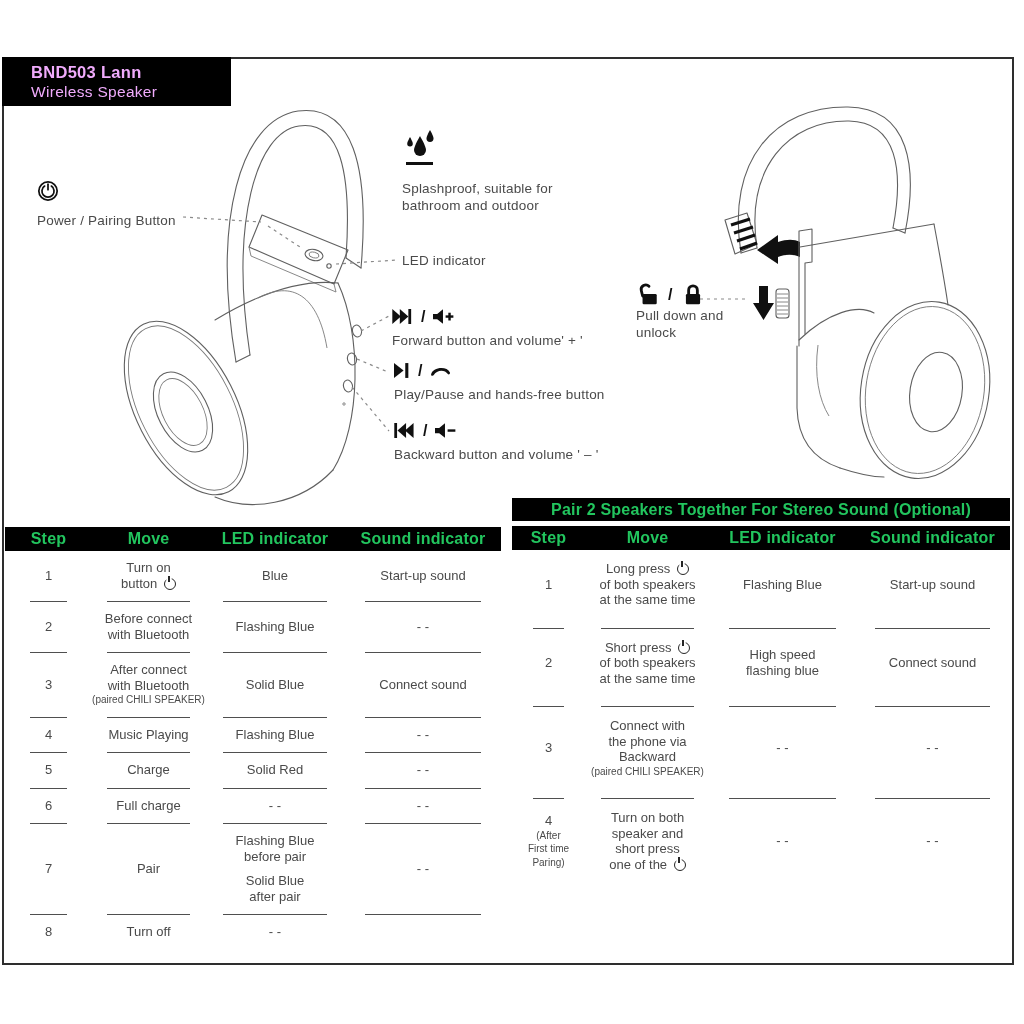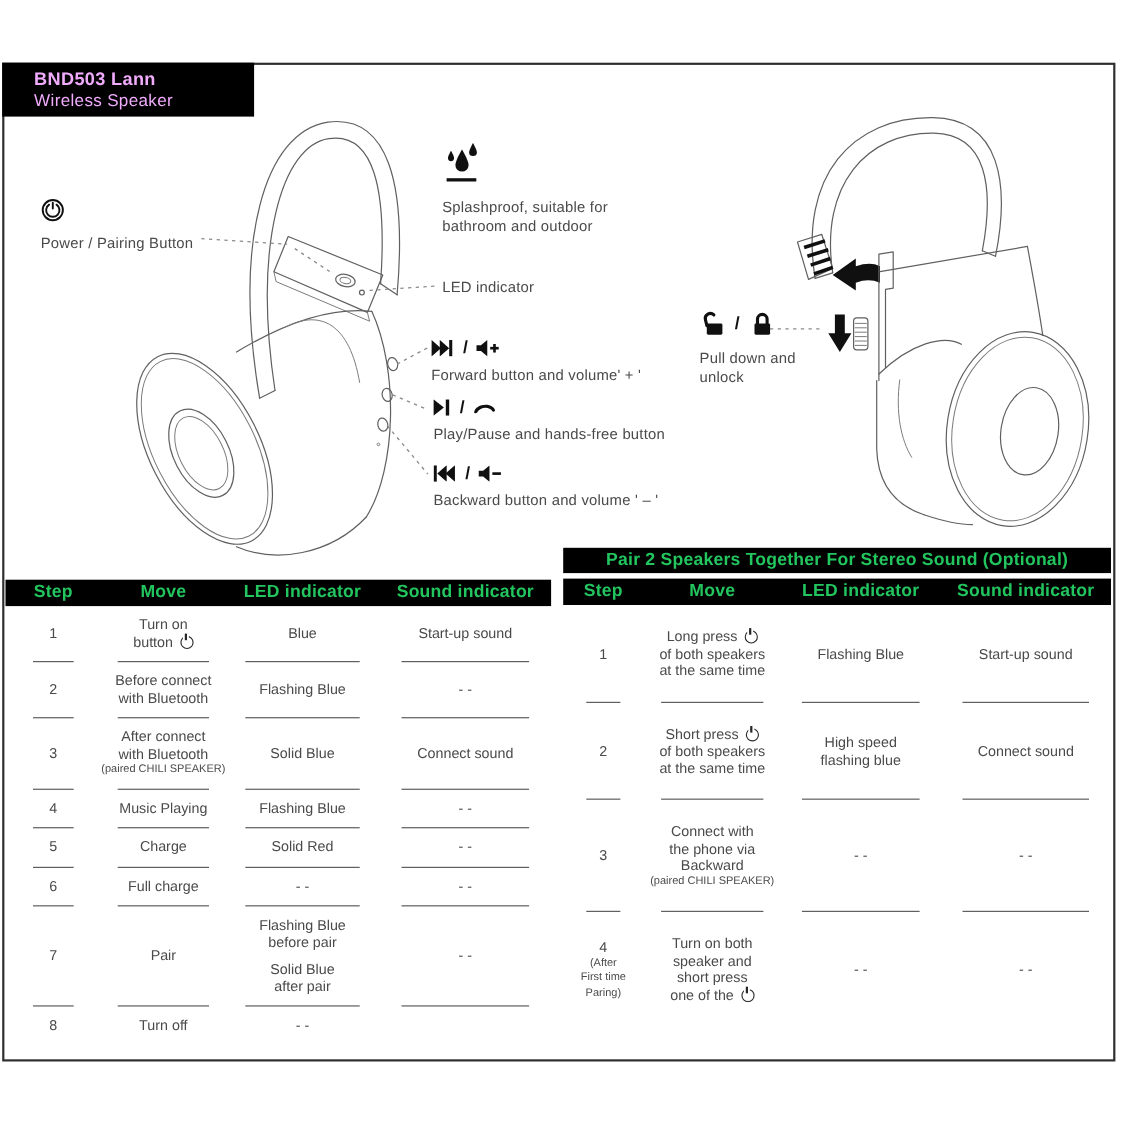--- a/index.html
+++ b/index.html
@@ -31,21 +31,21 @@
   .rtable { left:512px; top:498px; width:498px; }
   .bar { background:#000; color:#22c55e; font-weight:bold; font-size:16px; letter-spacing:.2px; }
   .tbar { height:23px; display:flex; align-items:center; justify-content:center; margin-bottom:5px; }
   .hbar { height:24px; display:grid; align-items:center; text-align:center; }
   .ltable .hbar, .ltable .trow { grid-template-columns:87px 113px 140px 156px; }
   .rtable .hbar, .rtable .trow { grid-template-columns:73px 125px 145px 155px; }
   .trow { display:grid; }
   .cell { position:relative; display:flex; flex-direction:column; justify-content:center;
     align-items:center; text-align:center; font-size:13px; line-height:15.5px;
     padding:9px 2px 11px; }
-  .rtable .cell { padding:21px 2px 21px; }
+  .rtable .cell { padding:11px 2px 21px; }
   .trow:not(:last-child) .cell::after { content:""; position:absolute; bottom:0;
     left:13%; right:13%; border-bottom:1.5px solid #4f4f4f; }
   .trow:not(:last-child) .cell.step::after { left:29%; right:29%; }
   .line { white-space:nowrap; }
   .line.small { font-size:10px; line-height:13.5px; }
   .line.spacer { height:9px; }
 
   
   .pwr { display:inline-block; box-sizing:border-box; width:12px; height:12px;
     border:1.7px solid #262626; border-radius:50%; position:relative;
@@ -208,21 +208,21 @@
     <svg width="24" height="24" viewBox="0 0 22 22">
       <path d="M5,12 L5,7 A4.2,4.2 0 0 1 12.8,4.8" fill="none" stroke="#101010" stroke-width="2.6" stroke-linecap="round" transform="rotate(-14 9 8)"></path>
       <rect class="blk" x="6" y="11" width="13" height="9.5" rx="1.2"></rect>
     </svg>
     <span class="slash">/</span>
     <svg width="24" height="24" viewBox="0 0 22 22">
       <path d="M7,12 L7,7.5 A4,4 0 0 1 15,7.5 L15,12" fill="none" stroke="#101010" stroke-width="2.6" stroke-linecap="round"></path>
       <rect class="blk" x="4.5" y="11" width="13" height="9.5" rx="1.2"></rect>
     </svg>
   </div>
-  <div class="lbl" style="margin-top:10px;">Pull down and</div>
+  <div class="lbl" style="margin-top:0;">Pull down and</div>
   <div class="lbl" style="margin-top:0;">unlock</div>
 </div>
 
 <div class="tbl ltable">
   <div class="bar hbar">
     <span>Step</span>
     <span>Move</span>
     <span>LED indicator</span>
     <span>Sound indicator</span>
   </div>

